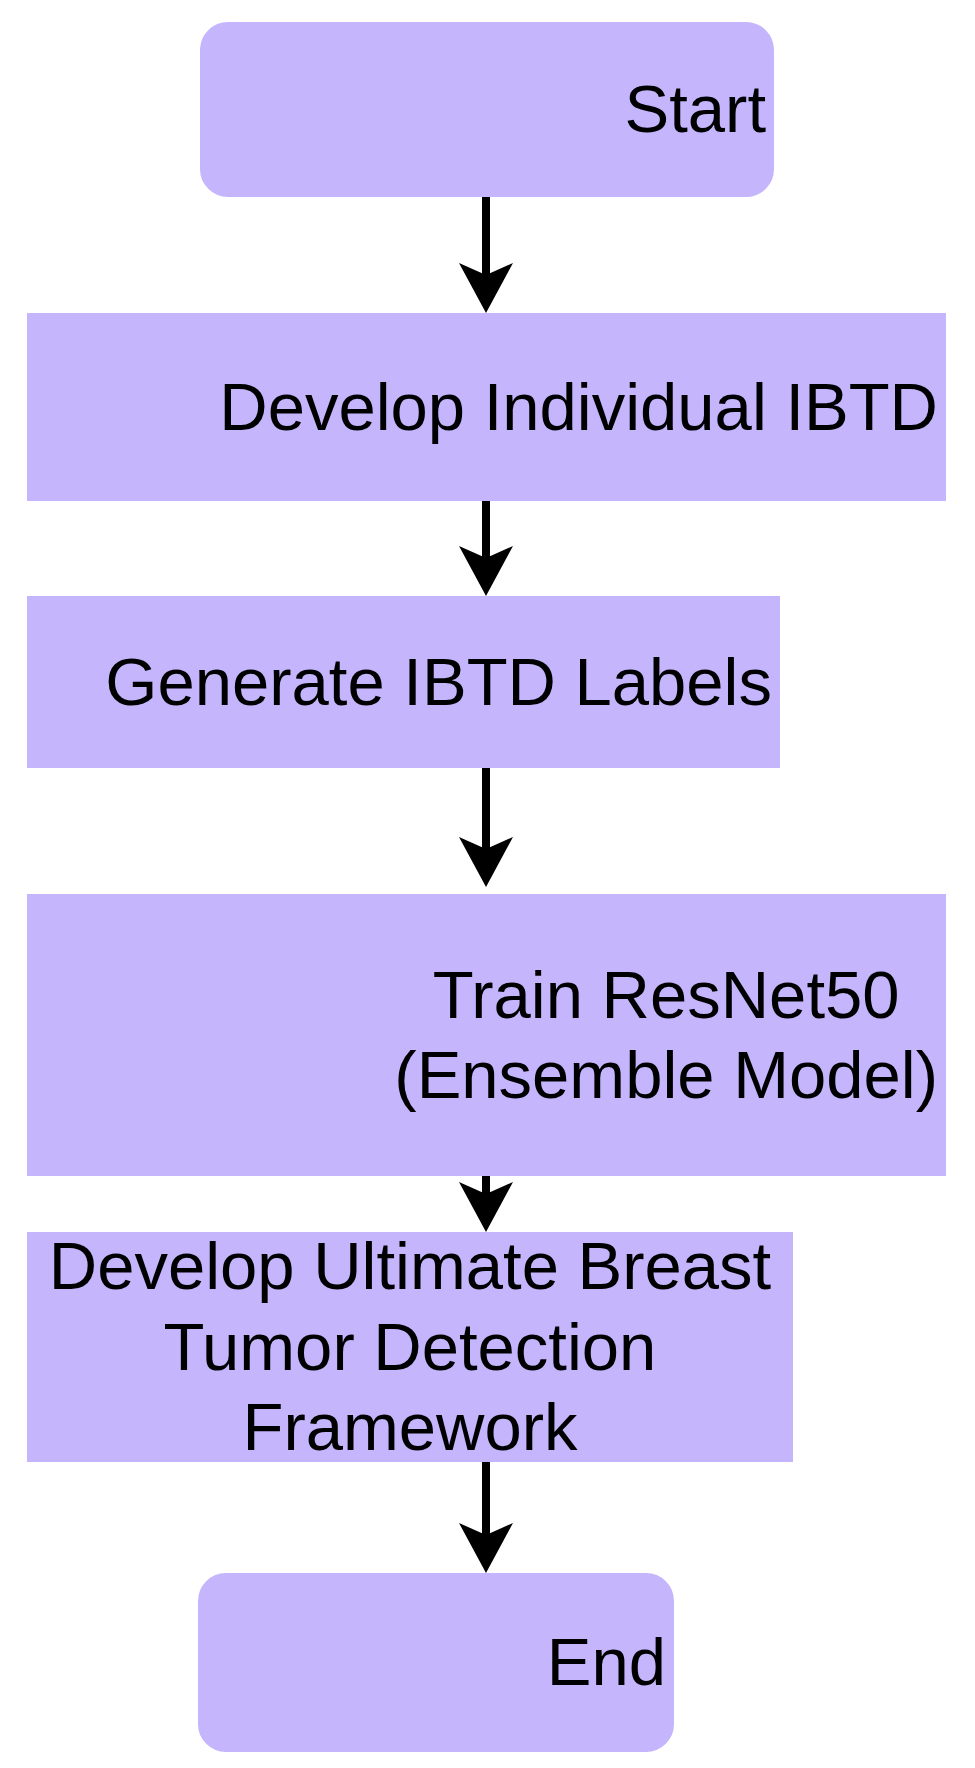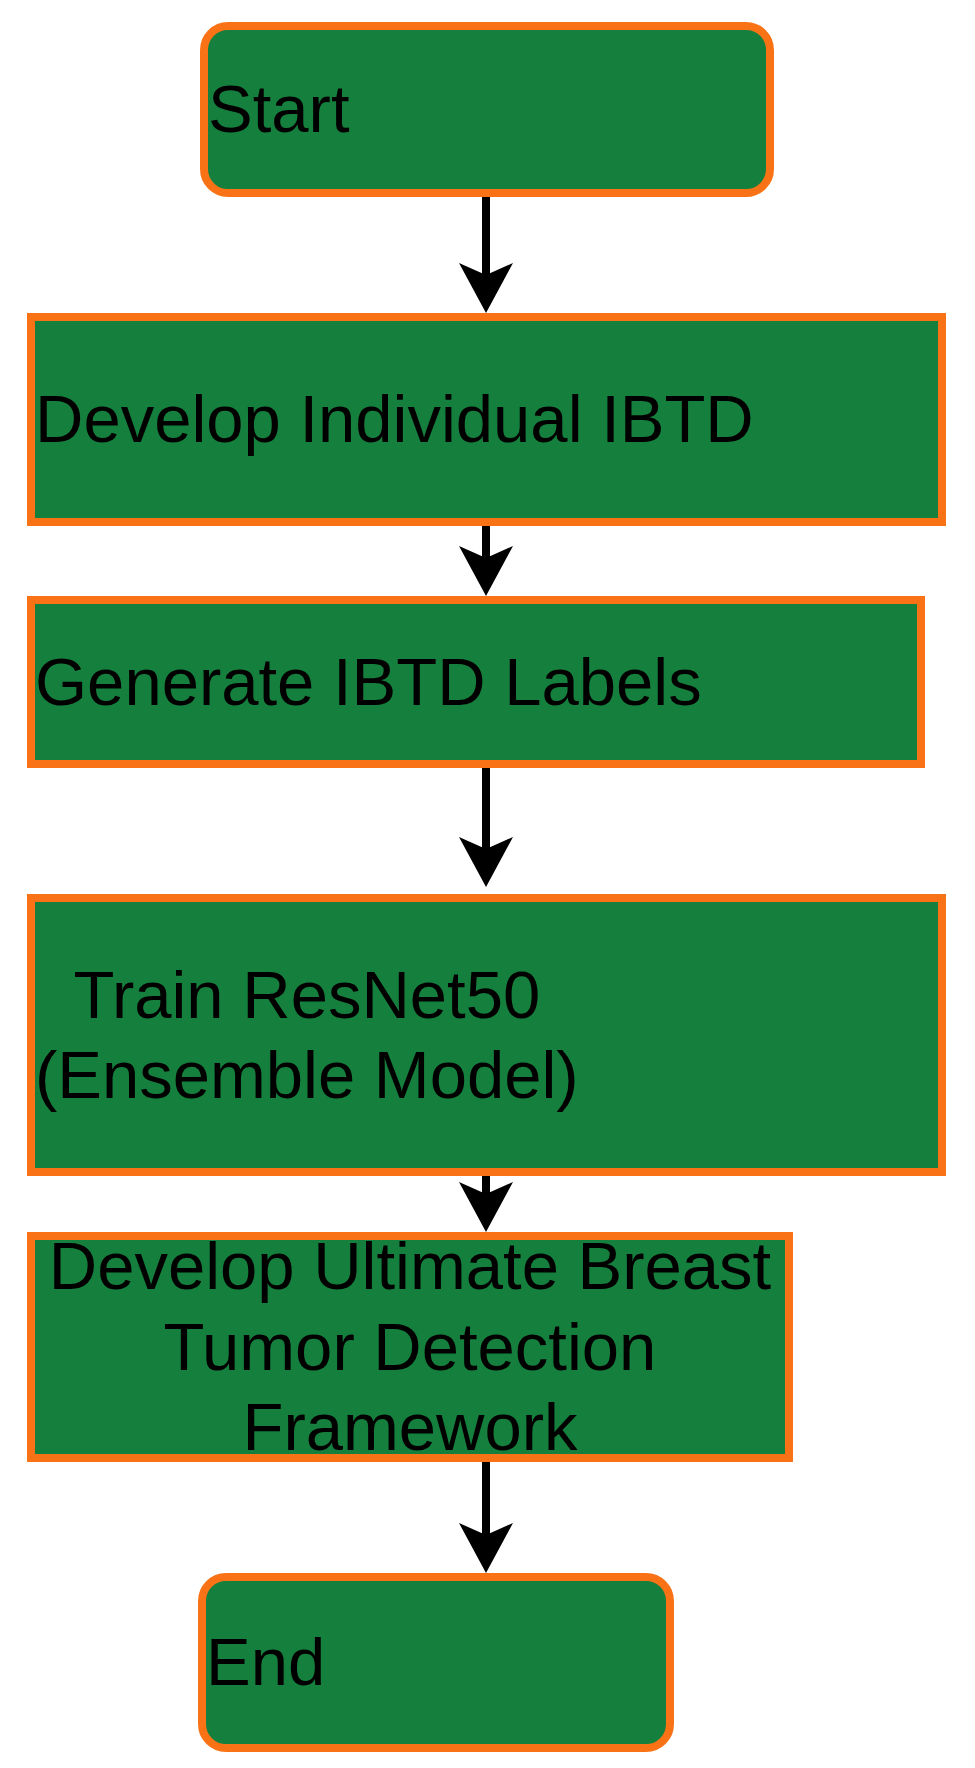--- a/index.html
+++ b/index.html
@@ -20,40 +20,40 @@
     position: absolute;
     left: 0;
     top: 0;
     width: 975px;
     height: 1768px;
     pointer-events: none;
   }
   .node {
     position: absolute;
     box-sizing: border-box;
-    border: 8px solid #f97316;
-    background: #15803d;
+    border: 8px solid #c4b5fd;
+    background: #c4b5fd;
     display: flex;
     align-items: center;
-    justify-content: flex-start;
+    justify-content: flex-end;
     text-align: center;
   }
   .node--terminator {
     border-radius: 28px;
   }
   .node-label {
     font-size: 67px;
     font-weight: 400;
     line-height: 1.2;
     white-space: pre-line;
     color: #000000;
   }
   #node-start          { left: 200px; top: 22px;   width: 574px; height: 175px; }
-  #node-develop-ibtd   { left: 27px;  top: 313px;  width: 919px; height: 213px; }
-  #node-generate-labels{ left: 27px;  top: 596px;  width: 898px; height: 172px; }
+  #node-develop-ibtd   { left: 27px;  top: 313px;  width: 919px; height: 188px; }
+  #node-generate-labels{ left: 27px;  top: 596px;  width: 753px; height: 172px; }
   #node-train-resnet   { left: 27px;  top: 894px;  width: 919px; height: 282px; }
   #node-framework      { left: 27px;  top: 1232px; width: 766px; height: 230px; }
   #node-end            { left: 198px; top: 1573px; width: 476px; height: 179px; }
 </style>
 </head>
 <body>
 
 <div class="canvas">
 
   <svg class="edges-layer" width="975" height="1768" viewBox="0 0 975 1768" xmlns="http://www.w3.org/2000/svg">

